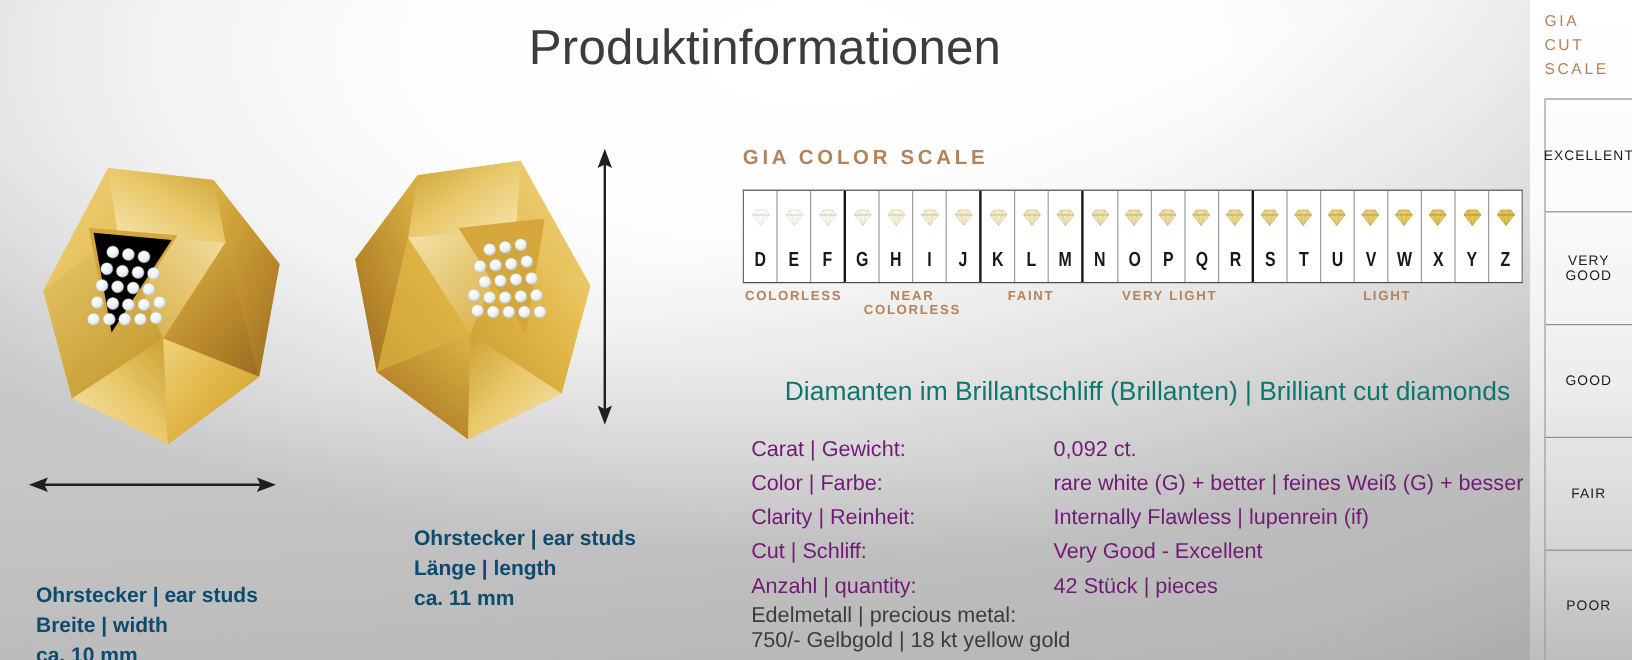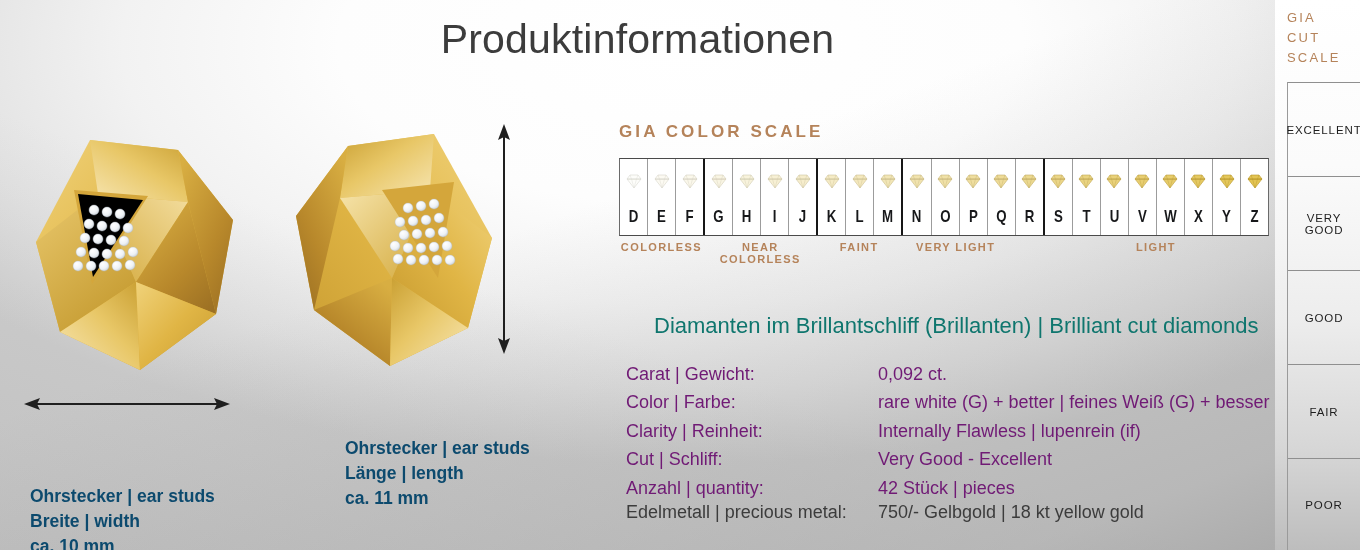--- a/index.html
+++ b/index.html
@@ -76,21 +76,21 @@
     font-size: 11px; font-weight: 700; letter-spacing: 1.4px; color: #b5835a;
     font-family: "Liberation Sans Narrow", "Liberation Sans", sans-serif;
   }
 
   
   .spec-intro { position: absolute; left: 626px; top: 313px; font-size: 22px; color: #0f766e; font-weight: 400; margin-left: 28px; }
   .spec-table { position: absolute; left: 626px; top: 360px; }
   .spec-row { display: flex; font-size: 18px; color: #701a75; line-height: 1.58; }
   .spec-key { width: 252px; flex: none; }
   .spec-val { flex: 1; }
-  .metal-row { position: absolute; left: 626px; top: 502px; display: flex; font-size: 18px; color: #3c3c3c; }
+  .metal-row { position: absolute; left: 626px; top: 502px; display: flex; font-size: 18px; color: #3c3c3c; flex-direction: column; }
   .metal-key { width: 252px; flex: none; }
 
   
   .cut-scale {
     position: absolute; right: 0; top: 0; width: 85px; height: 550px;
     background: linear-gradient(180deg, #ffffff 0%, #fbfbfb 30%, #ededed 58%, #d6d6d6 82%, #bdbdbd 100%);
   }
   .cut-heading {
     position: absolute; left: 12px; top: 8px;
     font-size: 13px; font-weight: 400; letter-spacing: 2.2px; color: #b5835a;
@@ -601,21 +601,21 @@
             <line x1="12.5" y1="6" x2="10" y2="15" stroke="rgb(183,149,38)" stroke-width="0.4"></line>
           </svg>
         </div>
         <div class="cs-letter">Z</div>
       </div>
     </div>
   <div class="cs-groups" id="cs-groups">
       <div class="cs-group" style="left: 0px; width: 84.7826px;">COLORLESS</div>
       <div class="cs-group" style="left: 84.7826px; width: 113.043px;">NEAR COLORLESS</div>
       <div class="cs-group" style="left: 197.826px; width: 84.7826px;">FAINT</div>
-      <div class="cs-group" style="left: 266px; width: 141.304px;">VERY LIGHT</div>
+      <div class="cs-group" style="left: 285px; width: 141.304px;">VERY LIGHT</div>
       <div class="cs-group" style="left: 423.913px; width: 226.087px;">LIGHT</div>
     </div>
 </div>
 
 <div class="spec-intro">Diamanten im Brillantschliff (Brillanten) | Brilliant cut diamonds</div>
 <div class="spec-table" id="spec-table">
     <div class="spec-row">
       <div class="spec-key">Carat | Gewicht:</div>
       <div class="spec-val">0,092 ct.</div>
     </div>

